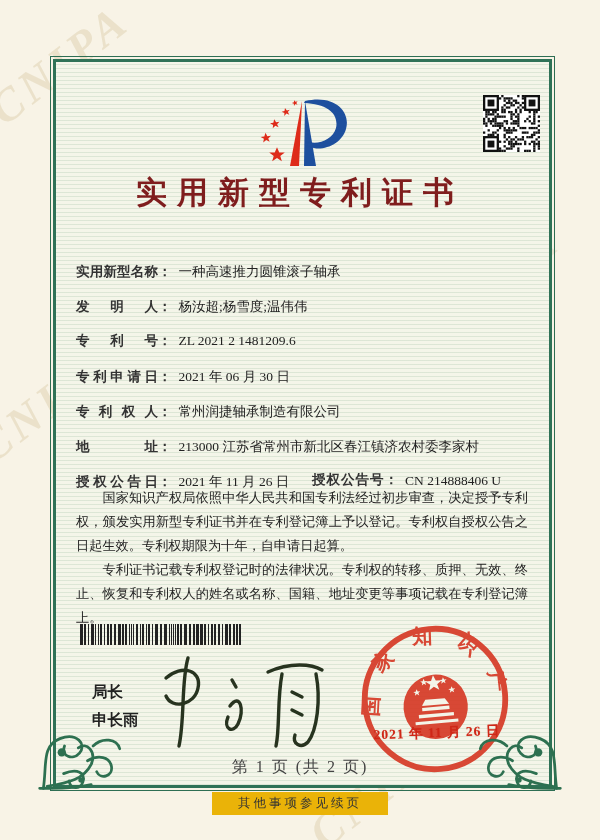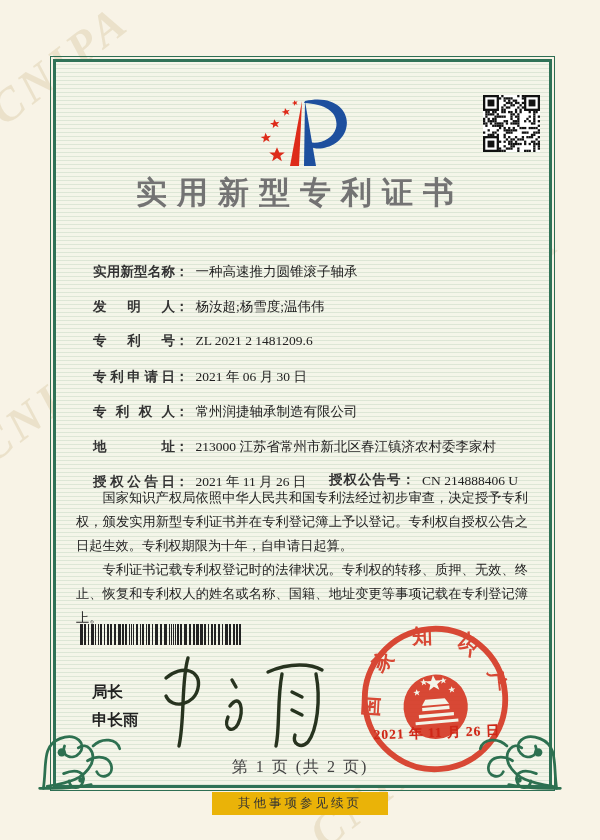--- a/index.html
+++ b/index.html
@@ -24,23 +24,23 @@
   .corner-orn.right{left:472px;top:700px;transform:scaleX(-1);}
 
   .content{position:absolute;left:0;top:0;width:600px;height:840px;z-index:3;}
 
   .cert-no{position:absolute;left:76px;top:94px;font-size:13.5px;letter-spacing:1.5px;color:#3a3a3a;}
   .logo{position:absolute;left:243px;top:96px;width:118px;height:76px;}
   .qr{position:absolute;left:483px;top:95px;width:57px;height:57px;background:#fff;}
   .qr svg{width:100%;height:100%;display:block;}
 
   .title{position:absolute;left:0;top:172px;width:600px;text-align:center;
-      font-size:31px;font-weight:700;letter-spacing:10px;color:#737373;}
-
-  .fields{position:absolute;left:93px;top:244px;width:454px;}
+      font-size:31px;font-weight:700;letter-spacing:10px;color:#7f1d1d;}
+
+  .fields{position:absolute;left:76px;top:244px;width:454px;}
   .field-row{position:relative;display:flex;align-items:baseline;height:20px;margin-bottom:15px;
       font-size:13.5px;color:#222;}
   .f-label{display:inline-block;width:82px;text-align:justify;text-align-last:justify;
       font-weight:600;color:#333;white-space:nowrap;}
   .f-colon{font-weight:600;color:#333;}
   .f-value{margin-left:7px;white-space:nowrap;margin-top:19px;}
   .grant-cell{position:absolute;left:236px;top:0;display:flex;align-items:flex-end;}
   .grant-cell .f-label2{font-weight:600;color:#333;letter-spacing:1px;}
 
   .paras{position:absolute;left:76px;top:486px;width:452px;font-size:13.2px;line-height:24px;

